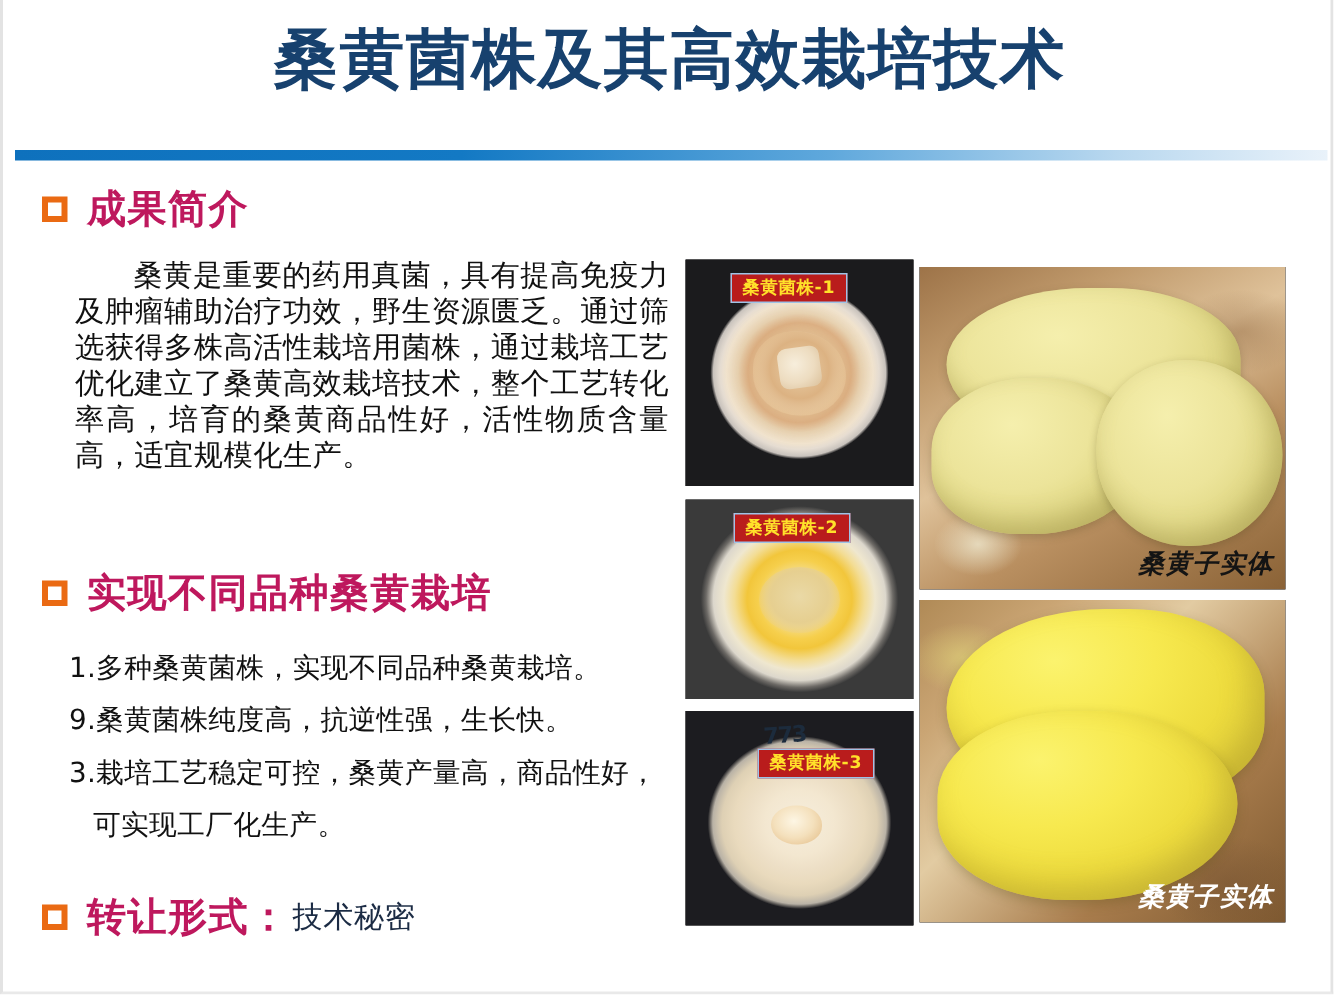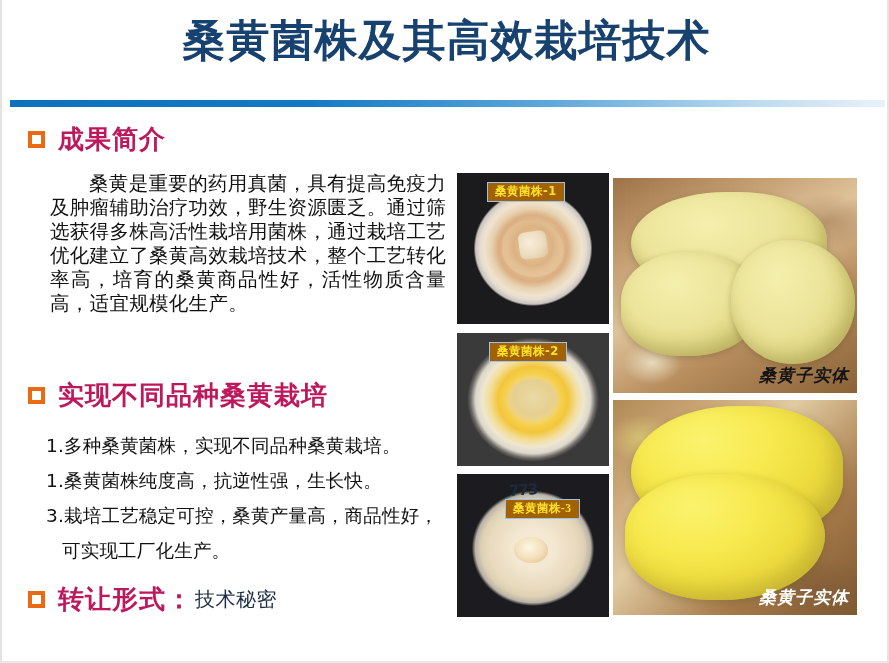--- a/index.html
+++ b/index.html
@@ -119,21 +119,21 @@
     font-family: "DejaVu Sans", "Liberation Sans", sans-serif;
     font-size: 18.5px;
     color: #111111;
     line-height: 35px;
     letter-spacing: 0.2px;
     text-indent: 0;
     padding-left: 16px;
     text-indent: -16px;
   }
 
-  #heading-transfer { left: 26px; top: 472px; align-items: center; }
+  #heading-transfer { left: 26px; top: 484px; align-items: center; }
 
   
   #right-col {
     position: absolute;
     left: 0;
     top: 0;
     width: 889px;
     height: 663px;
     pointer-events: none;
   }
@@ -141,21 +141,21 @@
     position: absolute;
     overflow: hidden;
     background: #111;
   }
   .photo .inner {
     position: absolute;
     inset: 0;
   }
   .photo-tag {
     position: absolute;
-    background: #a16207;
+    background: #b91c1c;
     border: 1px solid #9fc3e6;
     color: #ffe12a;
     font-family: "DejaVu Sans", "Liberation Sans", sans-serif;
     font-weight: bold;
     font-size: 11.5px;
     letter-spacing: 0.5px;
     padding: 2px 7px 3px 7px;
     white-space: nowrap;
     line-height: 1.1;
   }
@@ -236,21 +236,21 @@
   #photo-strain-3 .handwriting {
     position: absolute;
     left: 52px; top: 7px;
     font-family: "DejaVu Sans", "Liberation Sans", sans-serif;
     font-size: 15px;
     font-weight: bold;
     color: #1c2b3c;
     transform: rotate(-4deg);
     letter-spacing: -1px;
   }
-  #tag-strain-3 { left: 48px; top: 25px; font-family: Liberation Serif, serif; }
+  #tag-strain-3 { left: 48px; top: 25px; }
 
   
   #photo-body-1 { left: 611px; top: 178px; width: 244px; height: 215px; }
   #photo-body-1 .inner {
     background:
       radial-gradient(ellipse 42px 30px at 16% 86%, rgba(240,235,210,0.75) 0%, rgba(200,180,140,0) 70%),
       radial-gradient(ellipse 60px 40px at 88% 20%, rgba(150,110,70,0.5) 0%, rgba(150,110,70,0) 70%),
       radial-gradient(ellipse 120px 95px at 46% 45%, #efe79b 0%, #e8e08c 34%, #ddd47a 52%, rgba(210,200,110,0.2) 70%, rgba(0,0,0,0) 78%),
       linear-gradient(150deg, #9d7348 0%, #c09a6c 22%, #dfc29a 44%, #b98f60 66%, #8a6236 100%);
   }
@@ -300,21 +300,21 @@
       <span class="heading-text">成果简介</span>
     </div>
     <div id="para-intro">桑黄是重要的药用真菌，具有提高免疫力及肿瘤辅助治疗功效，野生资源匮乏。通过筛选获得多株高活性栽培用菌株，通过栽培工艺优化建立了桑黄高效栽培技术，整个工艺转化率高，培育的桑黄商品性好，活性物质含量高，适宜规模化生产。</div>
 
     <div class="section-heading" id="heading-advantage">
       <span class="sq-bullet"></span>
       <span class="heading-text">实现不同品种桑黄栽培</span>
     </div>
     <div id="list-advantage">
       <div class="adv-item">1.多种桑黄菌株，实现不同品种桑黄栽培。</div>
-      <div class="adv-item">1.桑黄菌株纯度高，抗逆性强，生长快。</div>
+      <div class="adv-item">9.桑黄菌株纯度高，抗逆性强，生长快。</div>
       <div class="adv-item">3.栽培工艺稳定可控，桑黄产量高，商品性好，可实现工厂化生产。</div>
     </div>
 
     <div class="section-heading" id="heading-transfer">
       <span class="sq-bullet"></span>
       <span class="heading-text">转让形式：</span>
       <span class="heading-sub">技术秘密</span>
     </div>
   </div>
 

